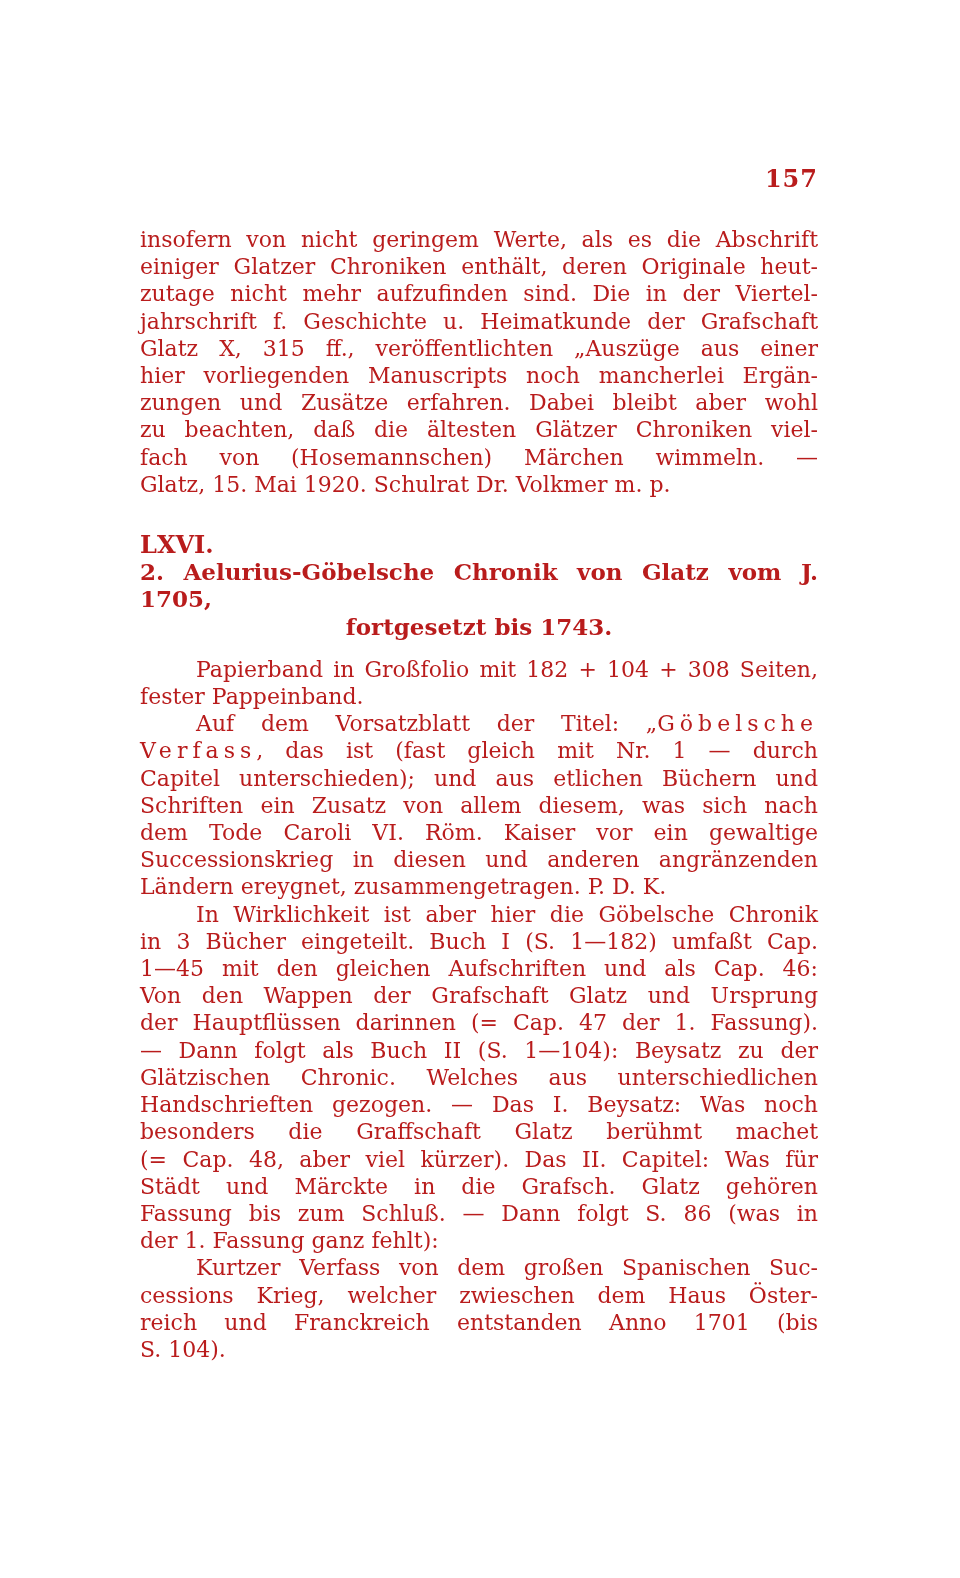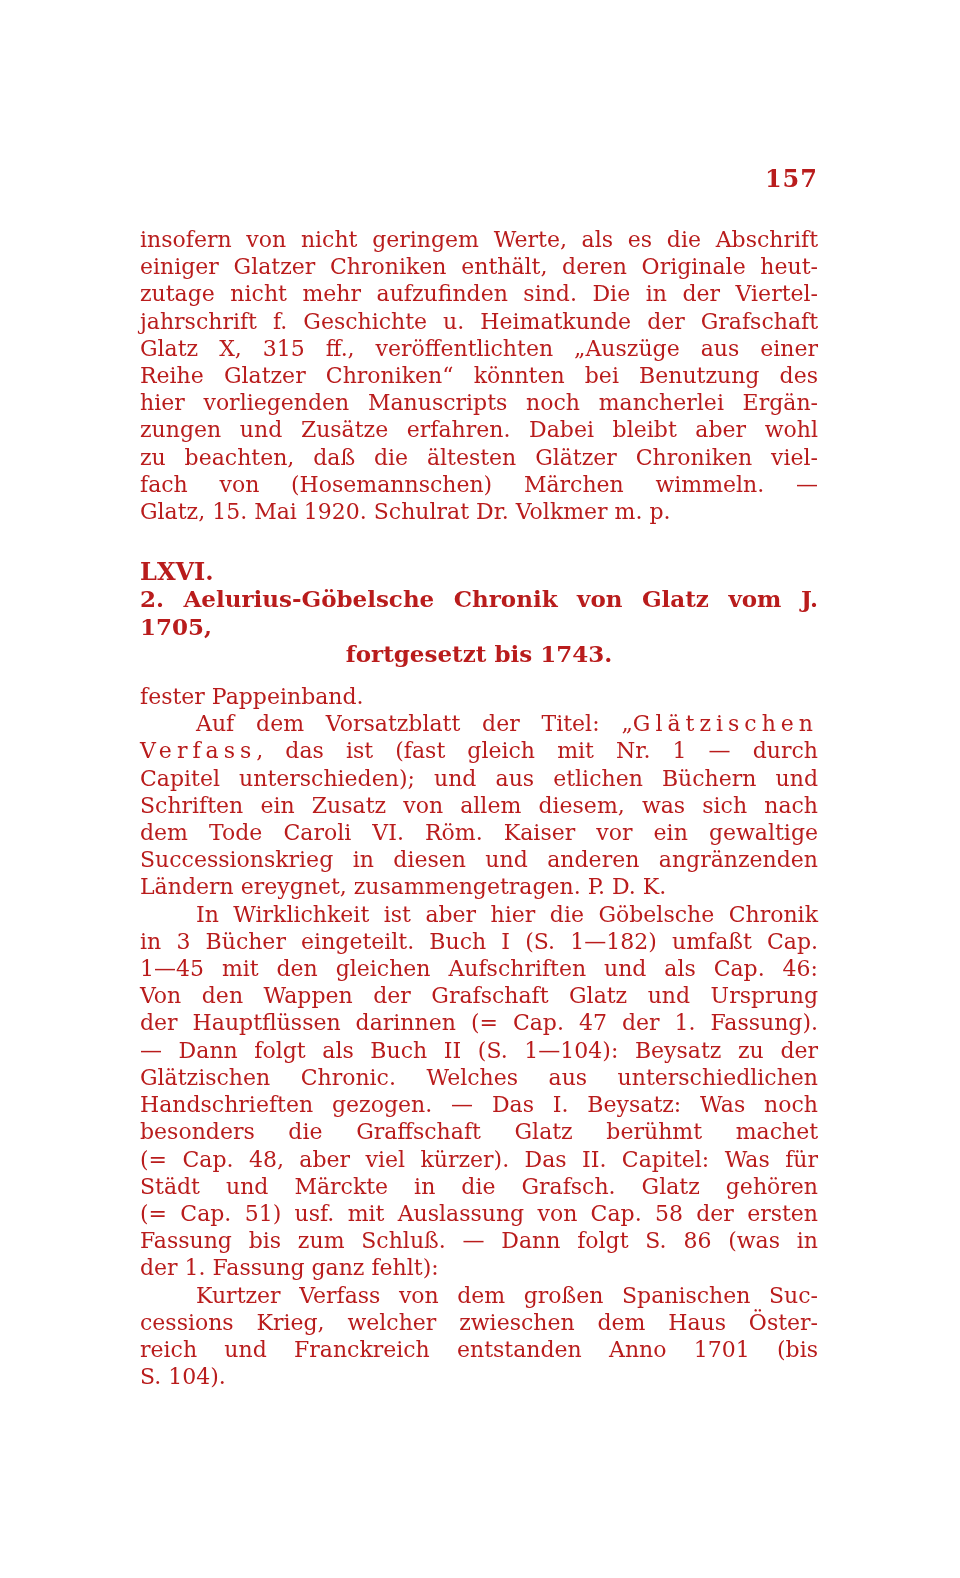--- a/index.html
+++ b/index.html
@@ -67,61 +67,60 @@
   <div class="pagenum">157</div>
 
   <div class="textblock">
 
     <div class="para">
       <div class="line">insofern von nicht geringem Werte, als es die Abschrift</div>
       <div class="line">einiger Glatzer Chroniken enthält, deren Originale heut-</div>
       <div class="line">zutage nicht mehr aufzufinden sind. Die in der Viertel-</div>
       <div class="line">jahrschrift f. Geschichte u. Heimatkunde der Grafschaft</div>
       <div class="line">Glatz X, 315 ff., veröffentlichten „Auszüge aus einer</div>
-      <div class="line">Reihe Glatzer Chroniken“ könnten bei Benutzung des</div>
       <div class="line">hier vorliegenden Manuscripts noch mancherlei Ergän-</div>
       <div class="line">zungen und Zusätze erfahren. Dabei bleibt aber wohl</div>
       <div class="line">zu beachten, daß die ältesten Glätzer Chroniken viel-</div>
       <div class="line">fach von (Hosemannschen) Märchen wimmeln. —</div>
       <div class="line last">Glatz, 15. Mai 1920. Schulrat Dr. Volkmer m. p.</div>
     </div>
 
     <div>
       <div class="h-label">LXVI.</div>
       <div class="h-title">2. Aelurius-Göbelsche Chronik von Glatz vom J. 1705,</div>
       <div class="h-title center">fortgesetzt bis 1743.</div>
     </div>
 
     <div class="para gap-top">
+      <div class="line indent">Papierband in Großfolio mit 182 + 104 + 308 Seiten,</div>
       <div class="line last">fester Pappeinband.</div>
     </div>
 
     <div class="para">
-      <div class="line indent"><span>Auf dem Vorsatzblatt der Titel: „</span><span class="sp">Glätzischen</span></div>
+      <div class="line indent"><span>Auf dem Vorsatzblatt der Titel: „</span><span class="sp">Göbelsche</span></div>
       <div class="line"><span class="sp">Verfass</span><span>, das ist (fast gleich mit Nr. 1 — durch</span></div>
       <div class="line">Capitel unterschieden); und aus etlichen Büchern und</div>
       <div class="line">Schriften ein Zusatz von allem diesem, was sich nach</div>
       <div class="line">dem Tode Caroli VI. Röm. Kaiser vor ein gewaltige</div>
       <div class="line">Successionskrieg in diesen und anderen angränzenden</div>
       <div class="line last">Ländern ereygnet, zusammengetragen. P. D. K.</div>
     </div>
 
     <div class="para">
       <div class="line indent">In Wirklichkeit ist aber hier die Göbelsche Chronik</div>
       <div class="line">in 3 Bücher eingeteilt. Buch I (S. 1—182) umfaßt Cap.</div>
       <div class="line">1—45 mit den gleichen Aufschriften und als Cap. 46:</div>
       <div class="line">Von den Wappen der Grafschaft Glatz und Ursprung</div>
       <div class="line">der Hauptflüssen darinnen (= Cap. 47 der 1. Fassung).</div>
       <div class="line">— Dann folgt als Buch II (S. 1—104): Beysatz zu der</div>
       <div class="line">Glätzischen Chronic. Welches aus unterschiedlichen</div>
       <div class="line">Handschrieften gezogen. — Das I. Beysatz: Was noch</div>
       <div class="line">besonders die Graffschaft Glatz berühmt machet</div>
       <div class="line">(= Cap. 48, aber viel kürzer). Das II. Capitel: Was für</div>
       <div class="line">Städt und Märckte in die Grafsch. Glatz gehören</div>
-      <div class="line">(= Cap. 51) usf. mit Auslassung von Cap. 58 der ersten</div>
       <div class="line">Fassung bis zum Schluß. — Dann folgt S. 86 (was in</div>
       <div class="line last">der 1. Fassung ganz fehlt):</div>
     </div>
 
     <div class="para">
       <div class="line indent">Kurtzer Verfass von dem großen Spanischen Suc-</div>
       <div class="line">cessions Krieg, welcher zwieschen dem Haus Öster-</div>
       <div class="line">reich und Franckreich entstanden Anno 1701 (bis</div>
       <div class="line last">S. 104).</div>
     </div>

